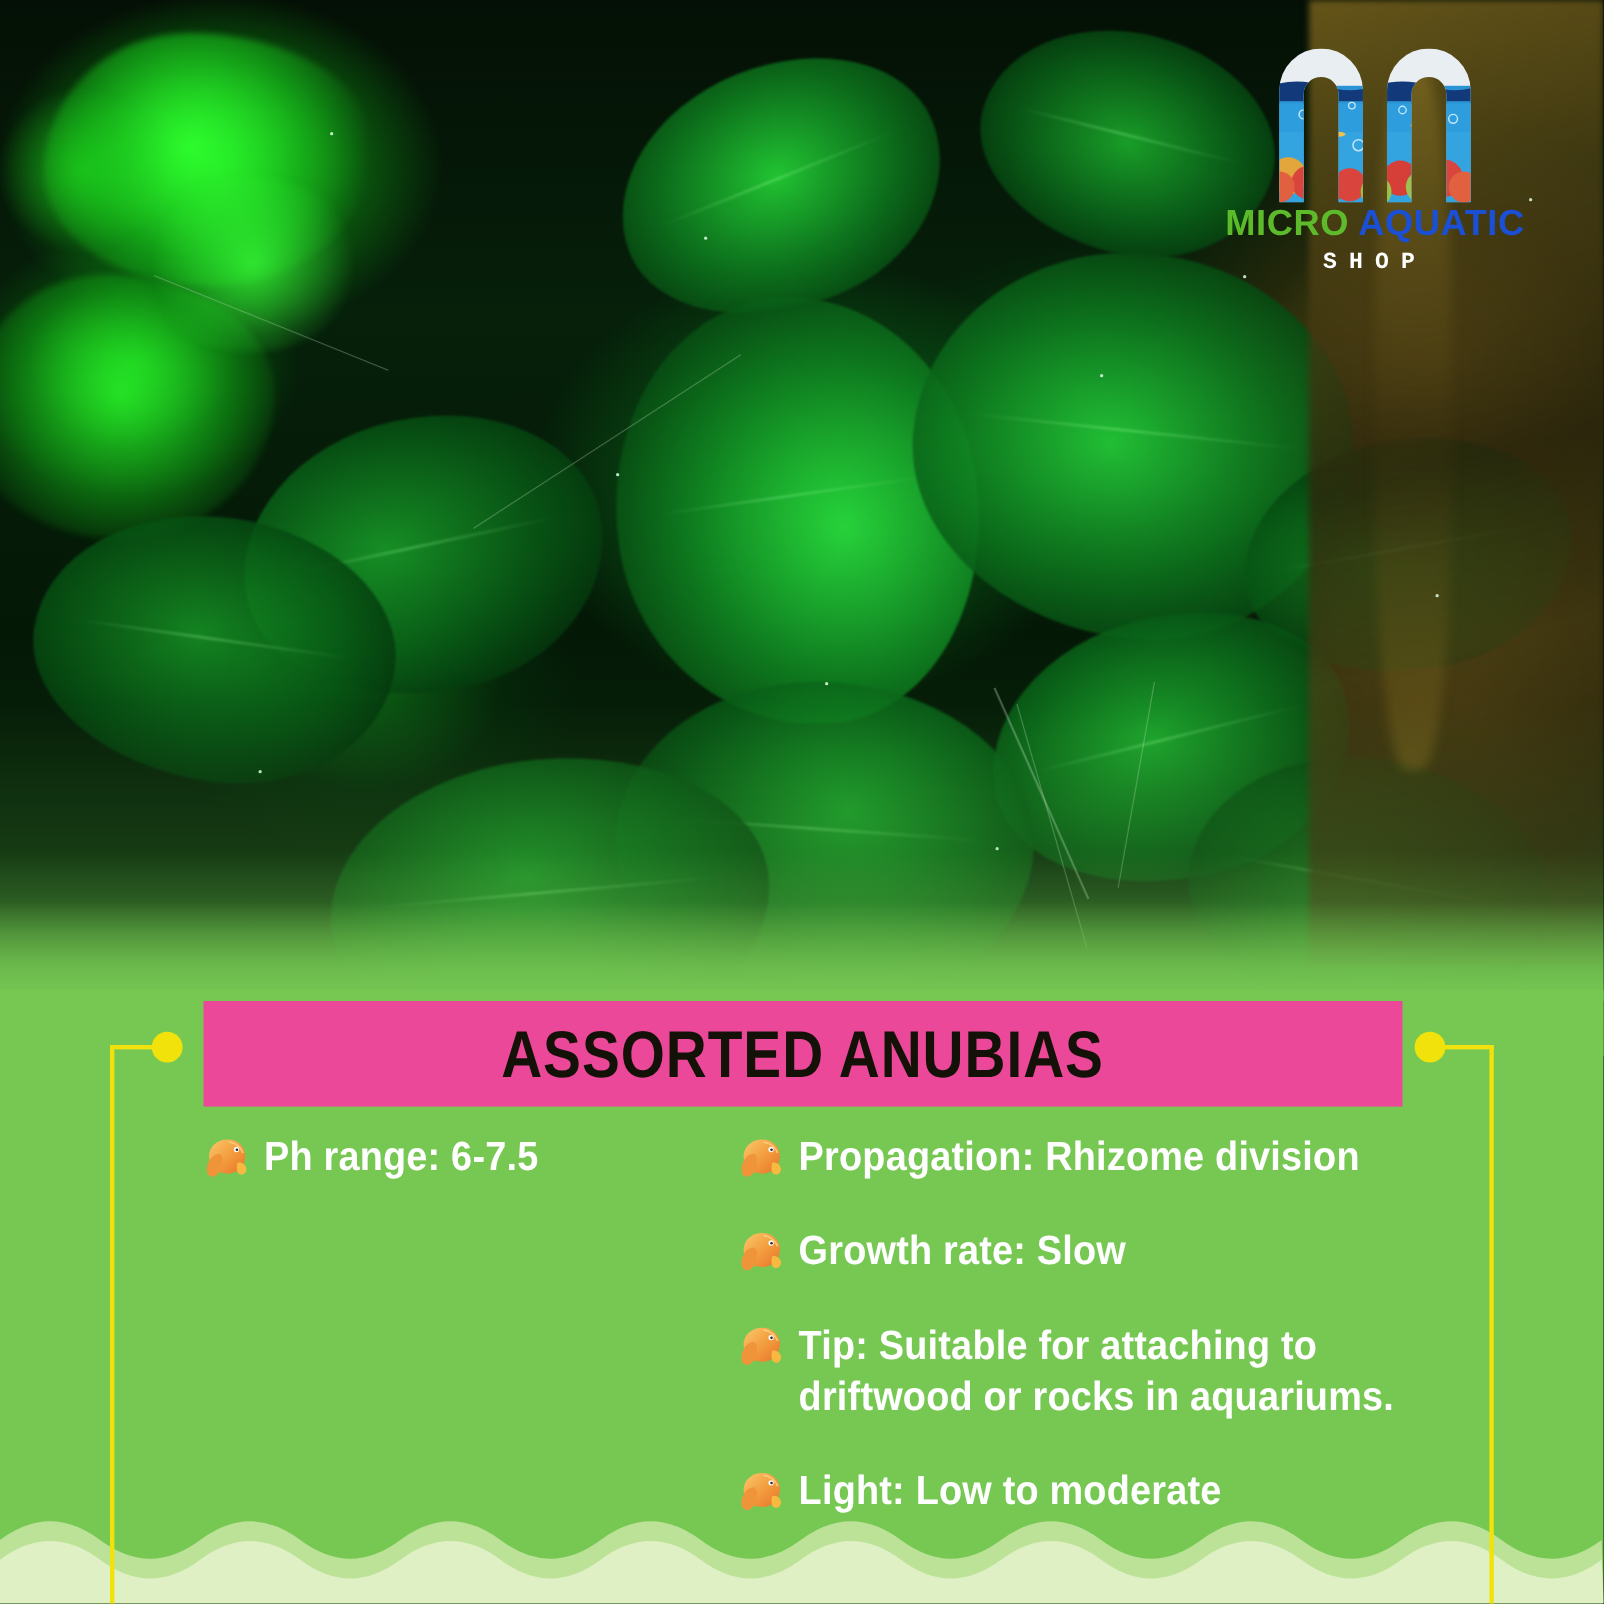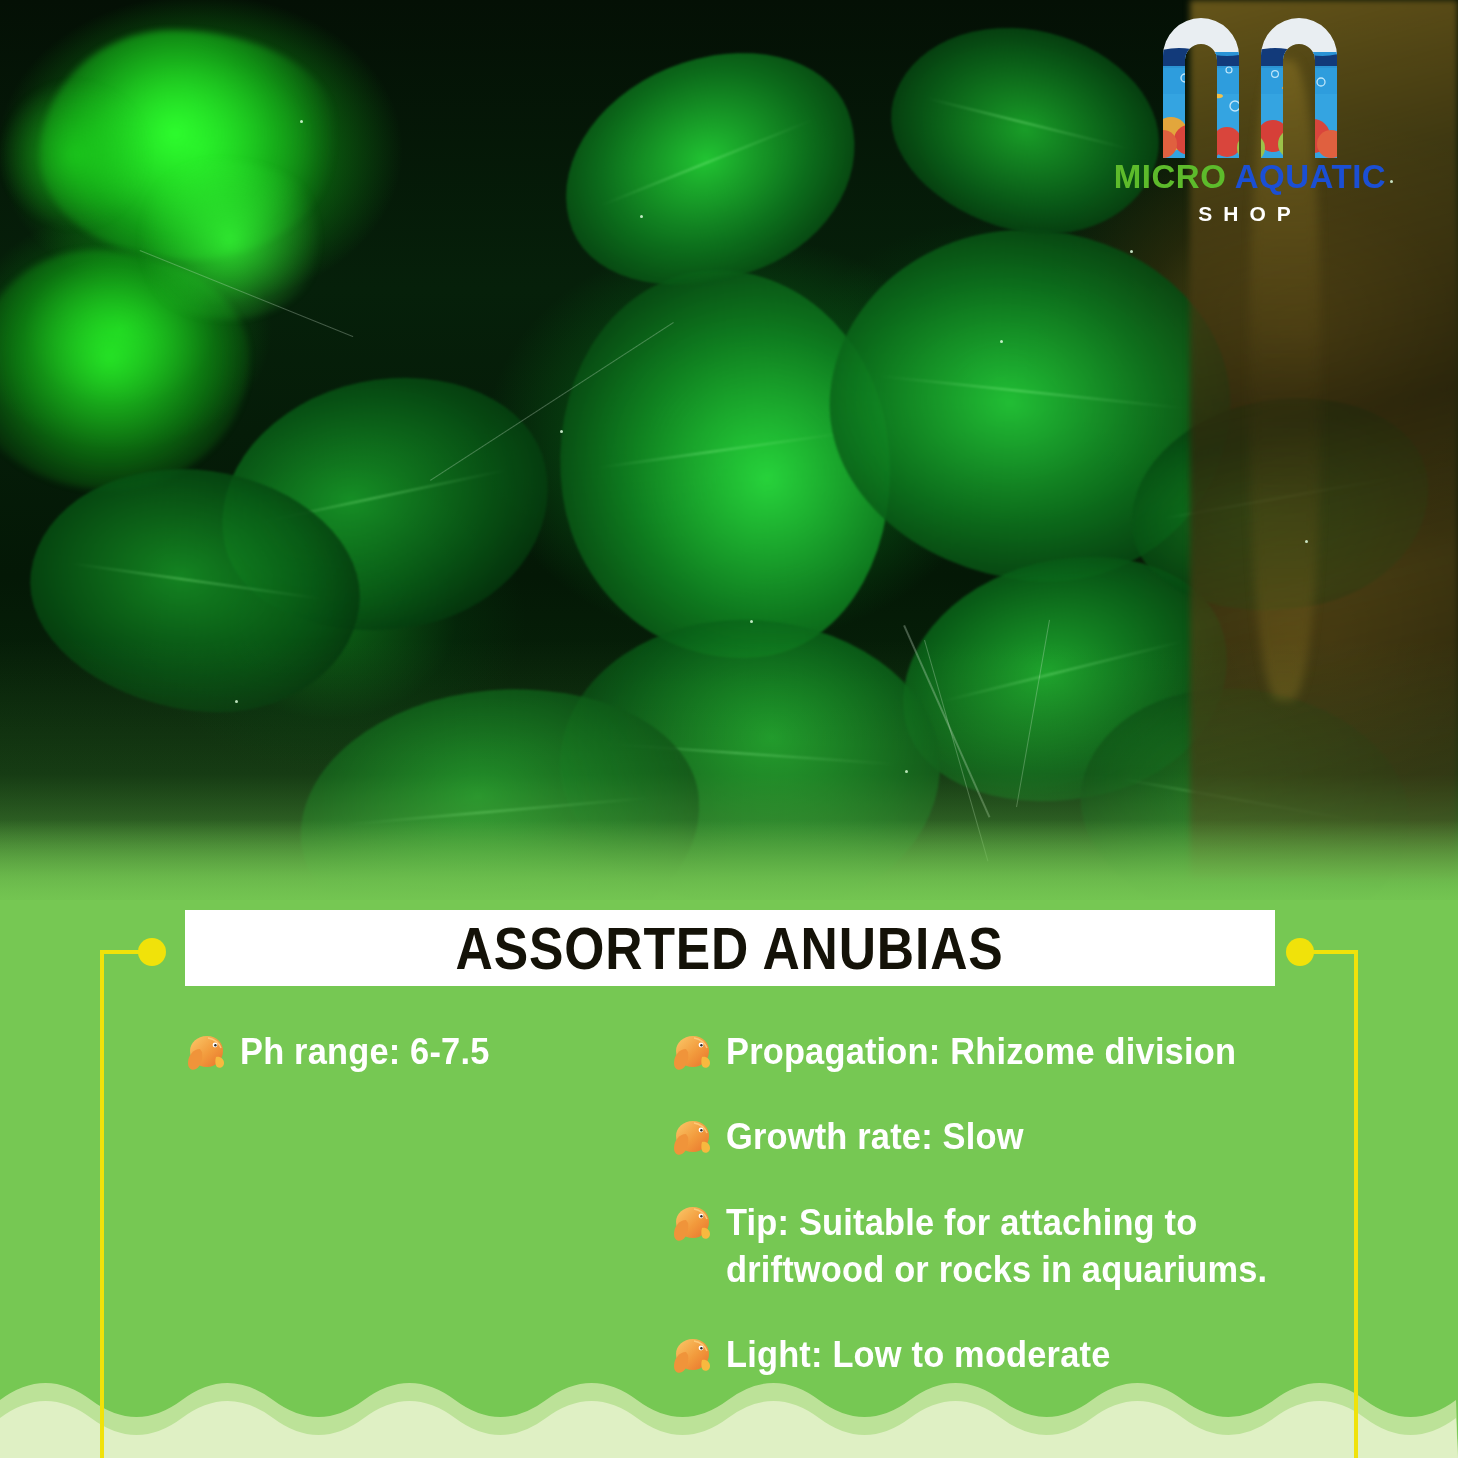--- a/index.html
+++ b/index.html
@@ -63,22 +63,22 @@
     background:linear-gradient(180deg, rgba(118,200,83,0) 0%, rgba(118,200,83,.75) 65%, #76c853 100%);
   }
 
   
   .frame-line{ position:absolute; background:#f0e20a; }
   .frame-dot{ position:absolute; width:28px;height:28px;border-radius:50%;
     background:#f0e20a; }
 
   
   #title-banner{
-    position:absolute; left:185px; top:910px; width:1090px; height:76px;
-    background:#ffffff;
+    position:absolute; left:185px; top:910px; width:1090px; height:96px;
+    background:#ec4899;
     display:flex; align-items:center; justify-content:center;
     z-index:6;
   }
   #title-text{
     font-family:"Liberation Sans Narrow","Liberation Sans",sans-serif;
     font-weight:bold;
     font-size:60px;
     letter-spacing:1px;
     color:#141208;
     transform:scaleX(0.86);
@@ -115,36 +115,36 @@
   }
 
   
   #waves{
     position:absolute; left:0; bottom:0; width:1458px; height:100px;
     overflow:hidden; z-index:4;
   }
 
   
   #logo{
-    position:absolute; right:58px; top:8px; width:300px; height:230px;
+    position:absolute; right:58px; top:34px; width:300px; height:230px;
     z-index:8; text-align:center;
   }
   #logo-mark{ width:190px; height:150px; margin:0 auto; display:block; }
   #logo-wordmark{
     margin-top:2px;
     font-family:"Liberation Sans",sans-serif;
     font-weight:bold; font-size:33px; letter-spacing:.5px;
     line-height:1;
     white-space:nowrap;
   }
   #logo-micro{ color:#5dbb2b; }
   #logo-aquatic{ color:#1b4fd4; }
   #logo-shop{
     margin-top:9px;
-    font-family:Liberation Sans, sans-serif;
+    font-family:Liberation Mono, monospace;
     font-weight:bold; font-size:21px; letter-spacing:11px;
     color:#ffffff;
   }
 </style>
 </head>
 <body>
 
 <div id="card">
 
   <div id="photo">

